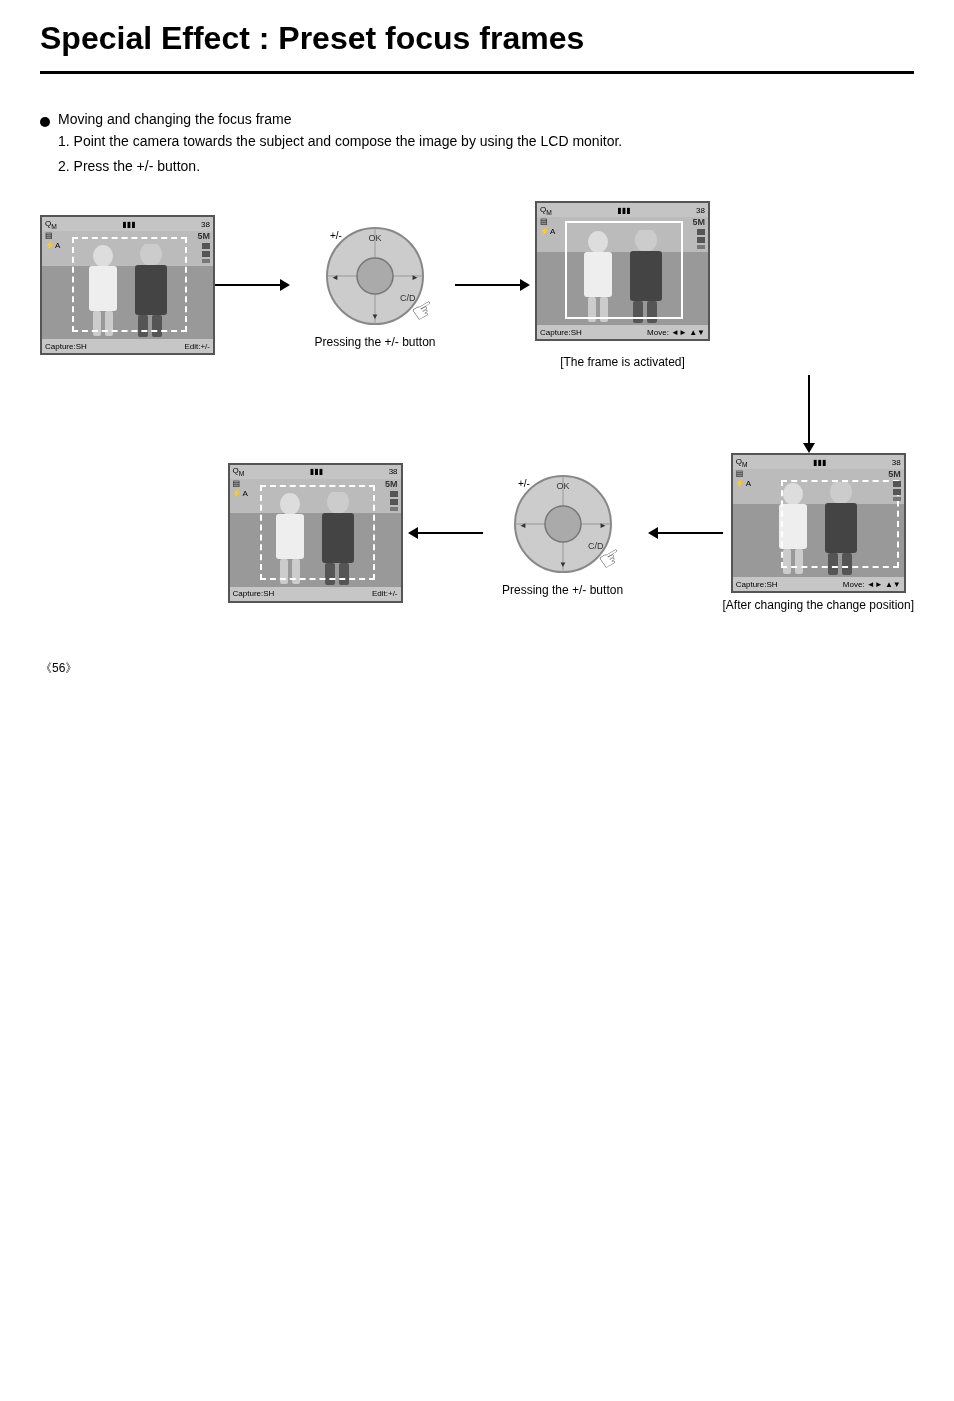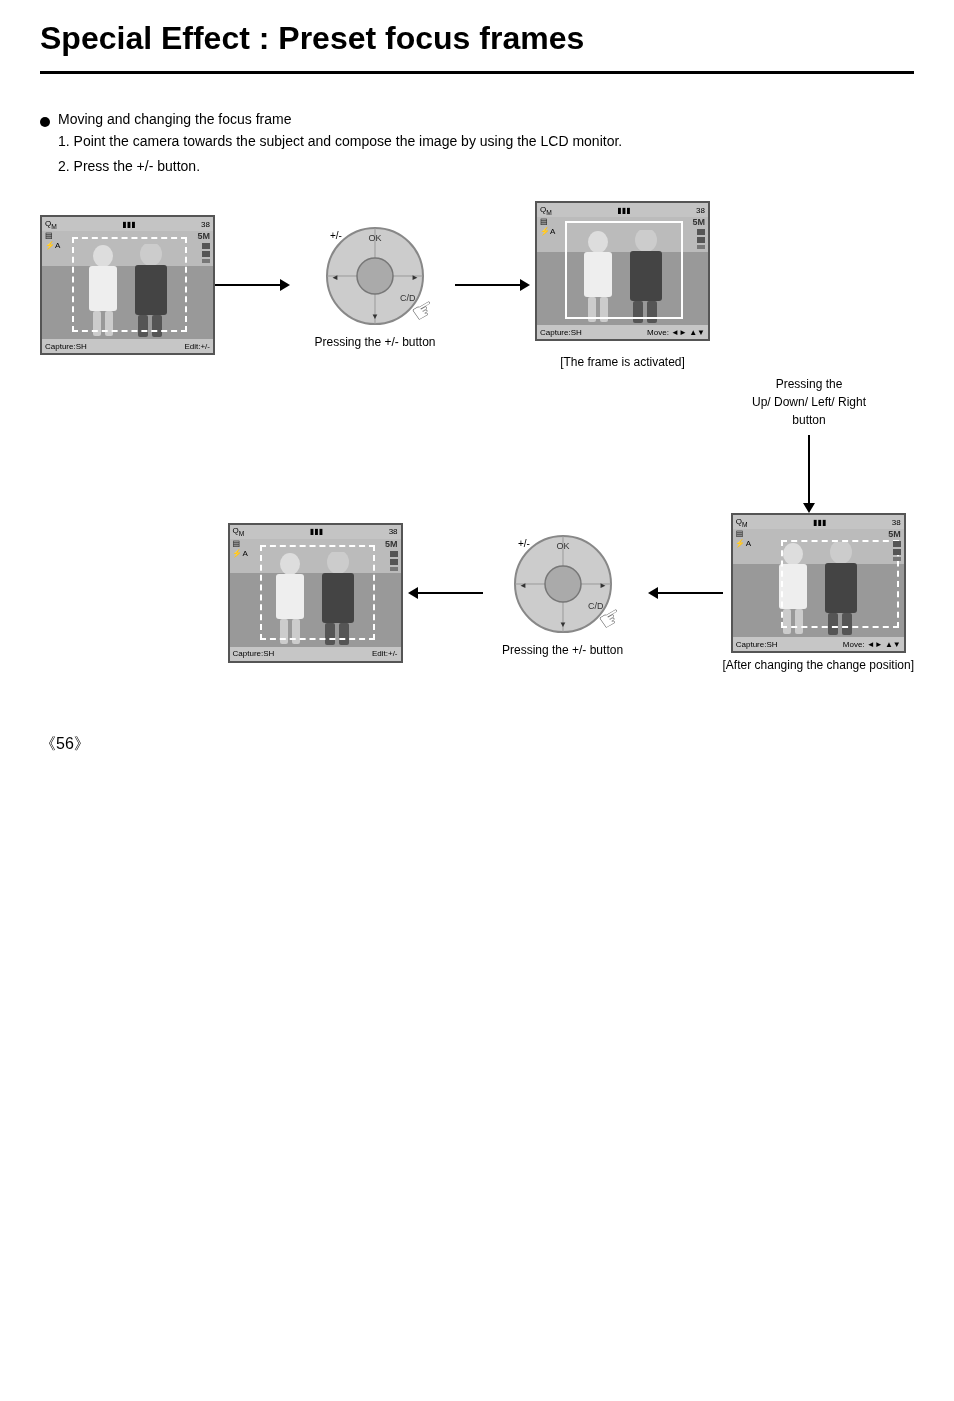--- a/index.html
+++ b/index.html
@@ -175,22 +175,22 @@
       margin-top: 4px;
     }
 
     .side-note {
       font-size: 12px;
       text-align: center;
       margin-top: 4px;
     }
 
     .page-number {
-      margin-top: 62px;
-      font-size: 16px;
+      margin-top: 48px;
+      font-size: 12px;
     }
 
     
     .diagrams-wrapper {
       width: 100%;
       position: relative;
     }
 
     
     .top-row-grid {
@@ -398,23 +398,20 @@
           <span>Capture:SH</span>
           <span>Move: ◄► ▲▼</span>
         </div>
       </div>
       <div class="side-note" style="font-size:12px;margin-top:14px;">[The frame is activated]</div>
     </div>
   </div>
 
   <div style="display:flex;width:100%;justify-content:flex-end;margin-bottom:8px;">
     <div class="vertical-arrow-col">
-      <div style="font-size:12px;text-align:center;line-height:1.5;margin-bottom:6px;">
-        Pressing the<br>Up/ Down/ Left/ Right<br>button
-      </div>
       <div class="arrow-down"></div>
     </div>
   </div>
 
   <div class="top-row-grid" style="flex-direction:row-reverse;">
 
     <div class="right-col-stack">
       <div class="camera-screen">
         <div class="photo-content">
           <div class="gradient-sky"></div>

